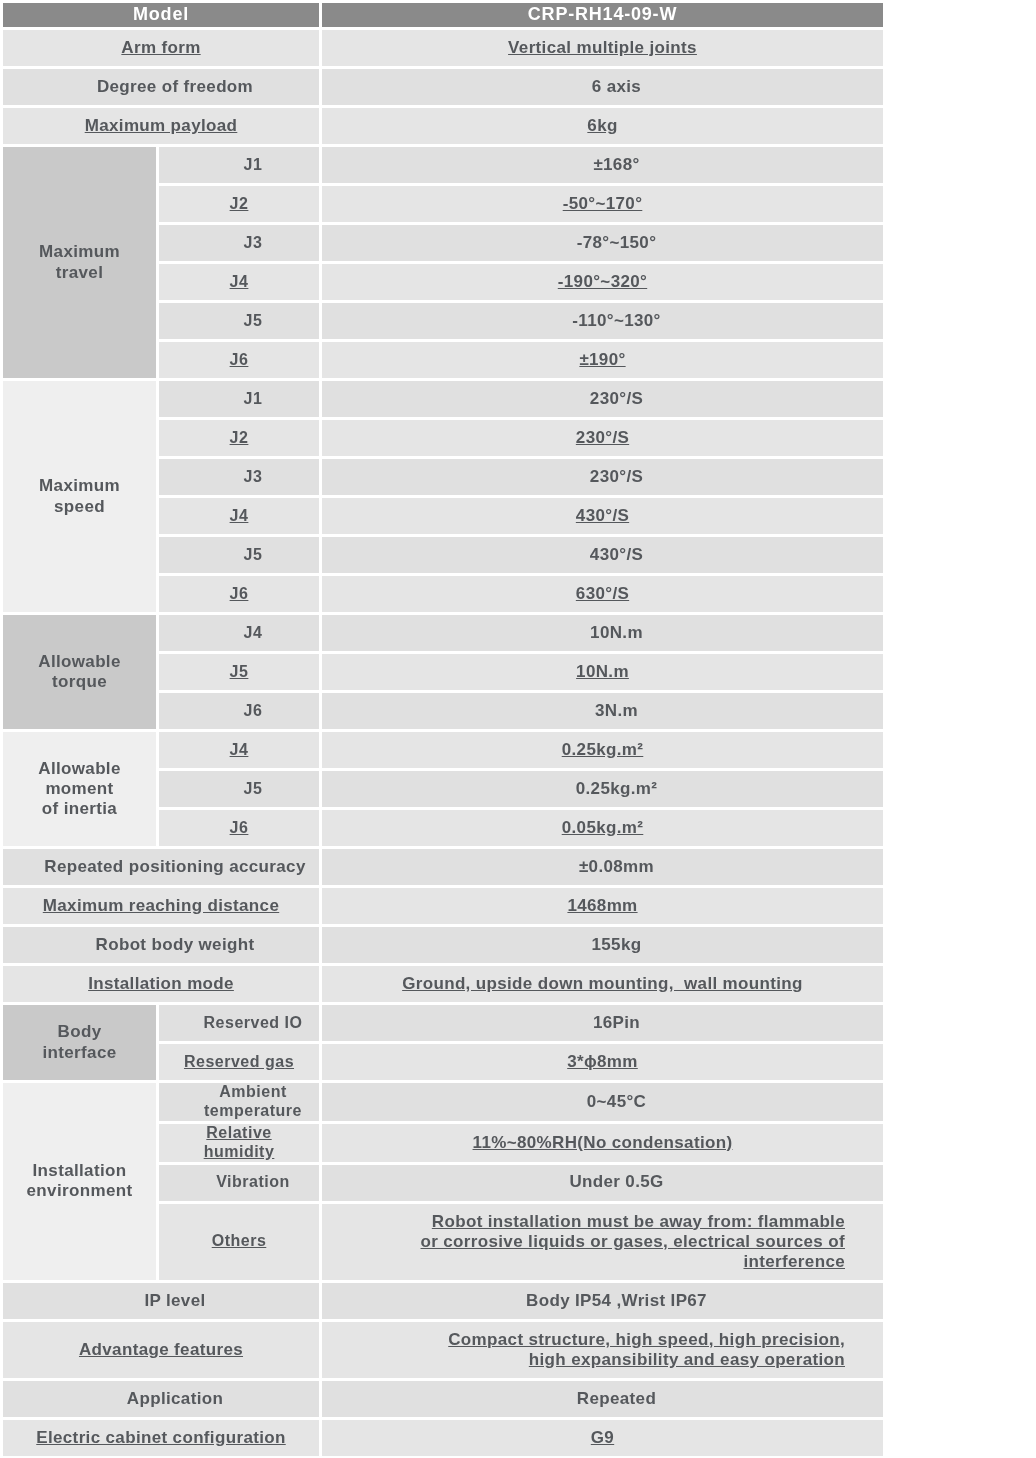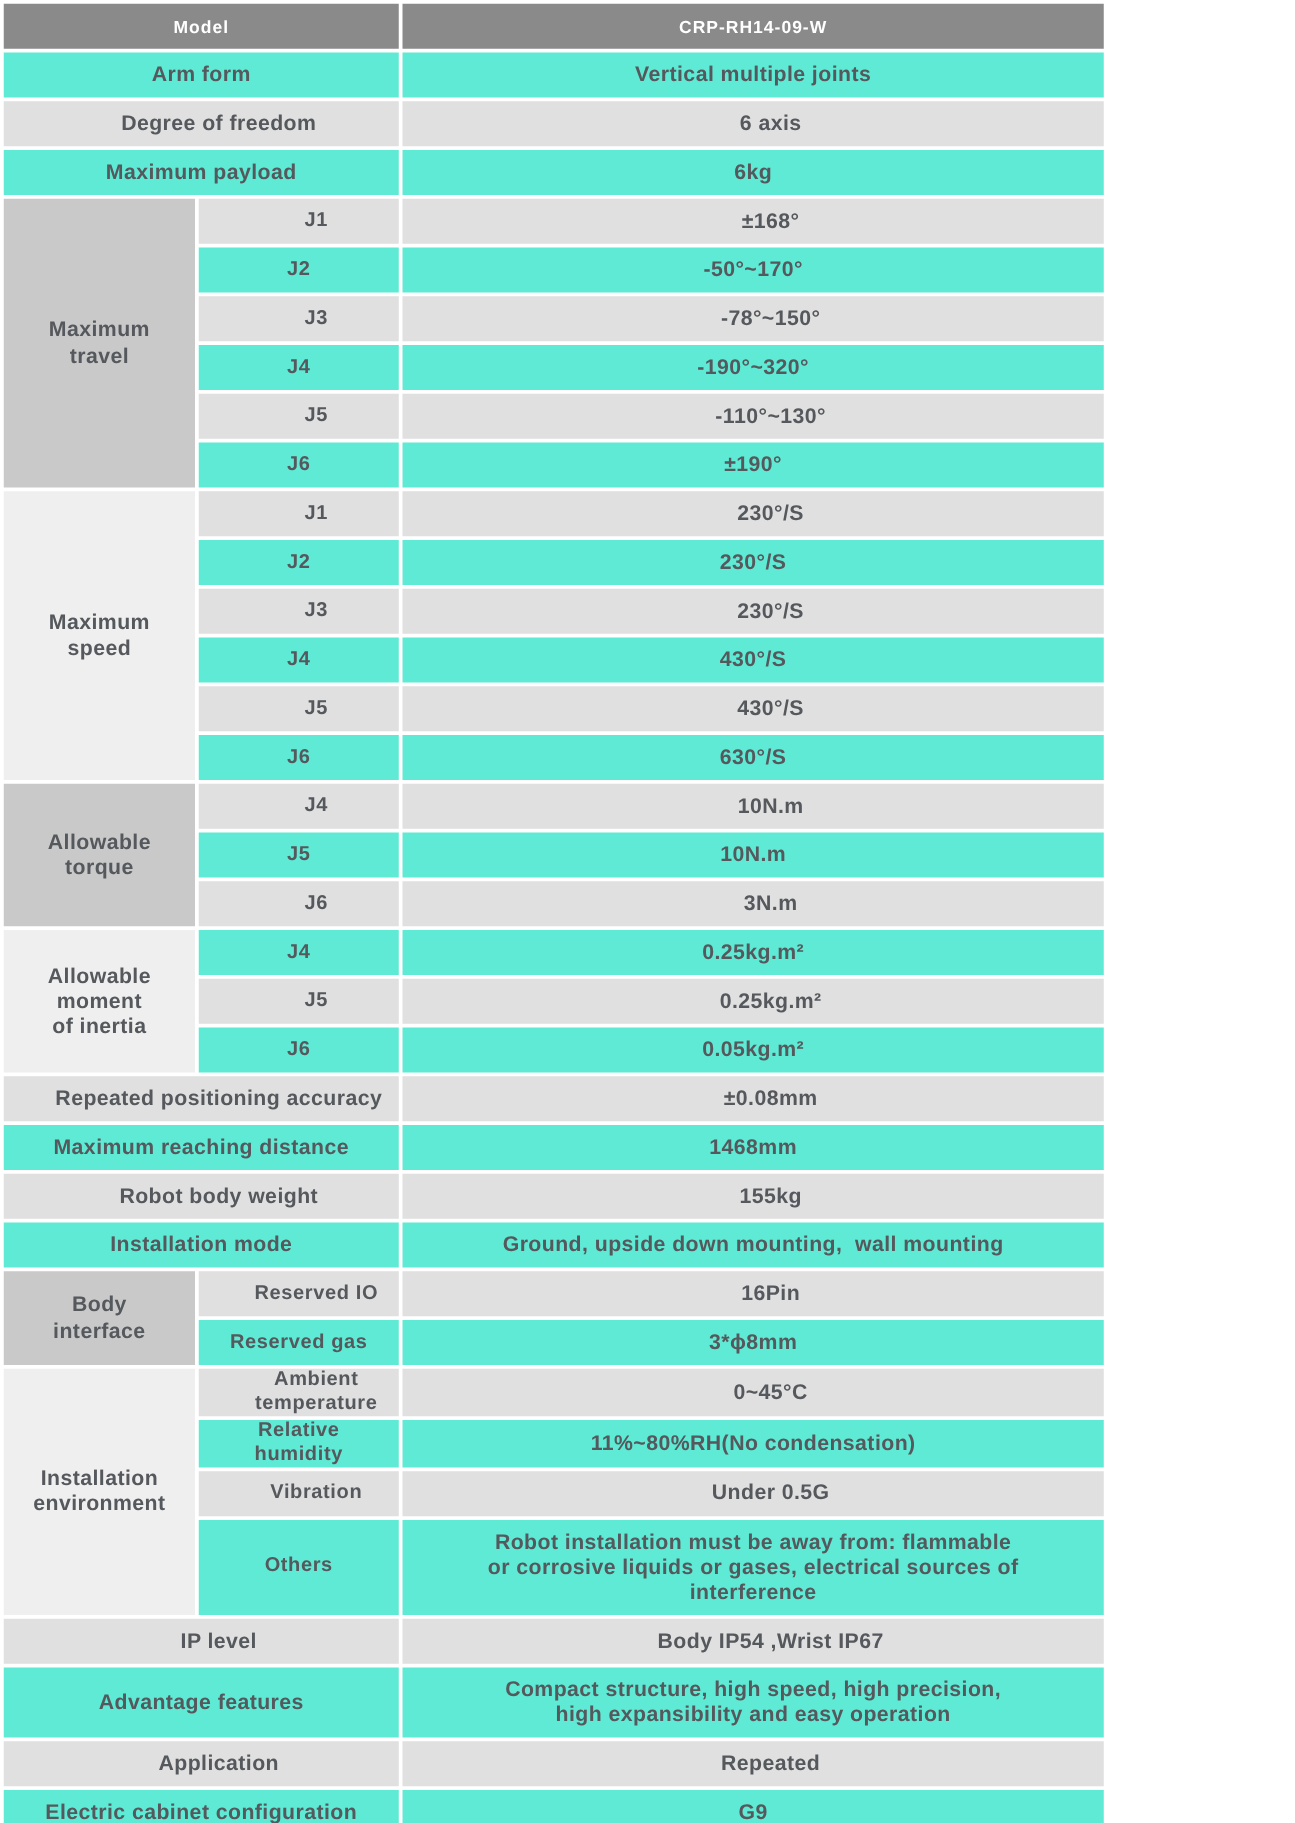--- a/index.html
+++ b/index.html
@@ -28,30 +28,30 @@
     letter-spacing:0.35px;
     line-height:1.18;
     white-space:pre-wrap;
     height:36px;
     padding:0 4px;
     overflow:hidden;
   }
   td.hdr{
     background:var(--header-bg);
     color:#ffffff;
-    height:36px;
-    font-size:14px;
+    height:24px;
+    font-size:18px;
     letter-spacing:0.8px;
   }
   td.s{background:var(--stripe);padding-left:32px;}
-  td.w{background:#5eead4;}
+  td.w{background:#e5e5e5;text-decoration:underline;}
   td.gd{background:var(--group-dark);}
   td.gl{background:var(--group-light);}
   td.sub{font-size:16px;letter-spacing:0.5px;margin-top:40px;}
-  td.left{text-align:center;padding:8px 38px;}
+  td.left{text-align:right;padding:8px 38px;}
   tr.tall td{height:auto;}
 </style>
 </head>
 <body>
 
 <div class="page">
   <table class="spec">
     <colgroup>
       <col style="width:153px">
       <col style="width:160px">

